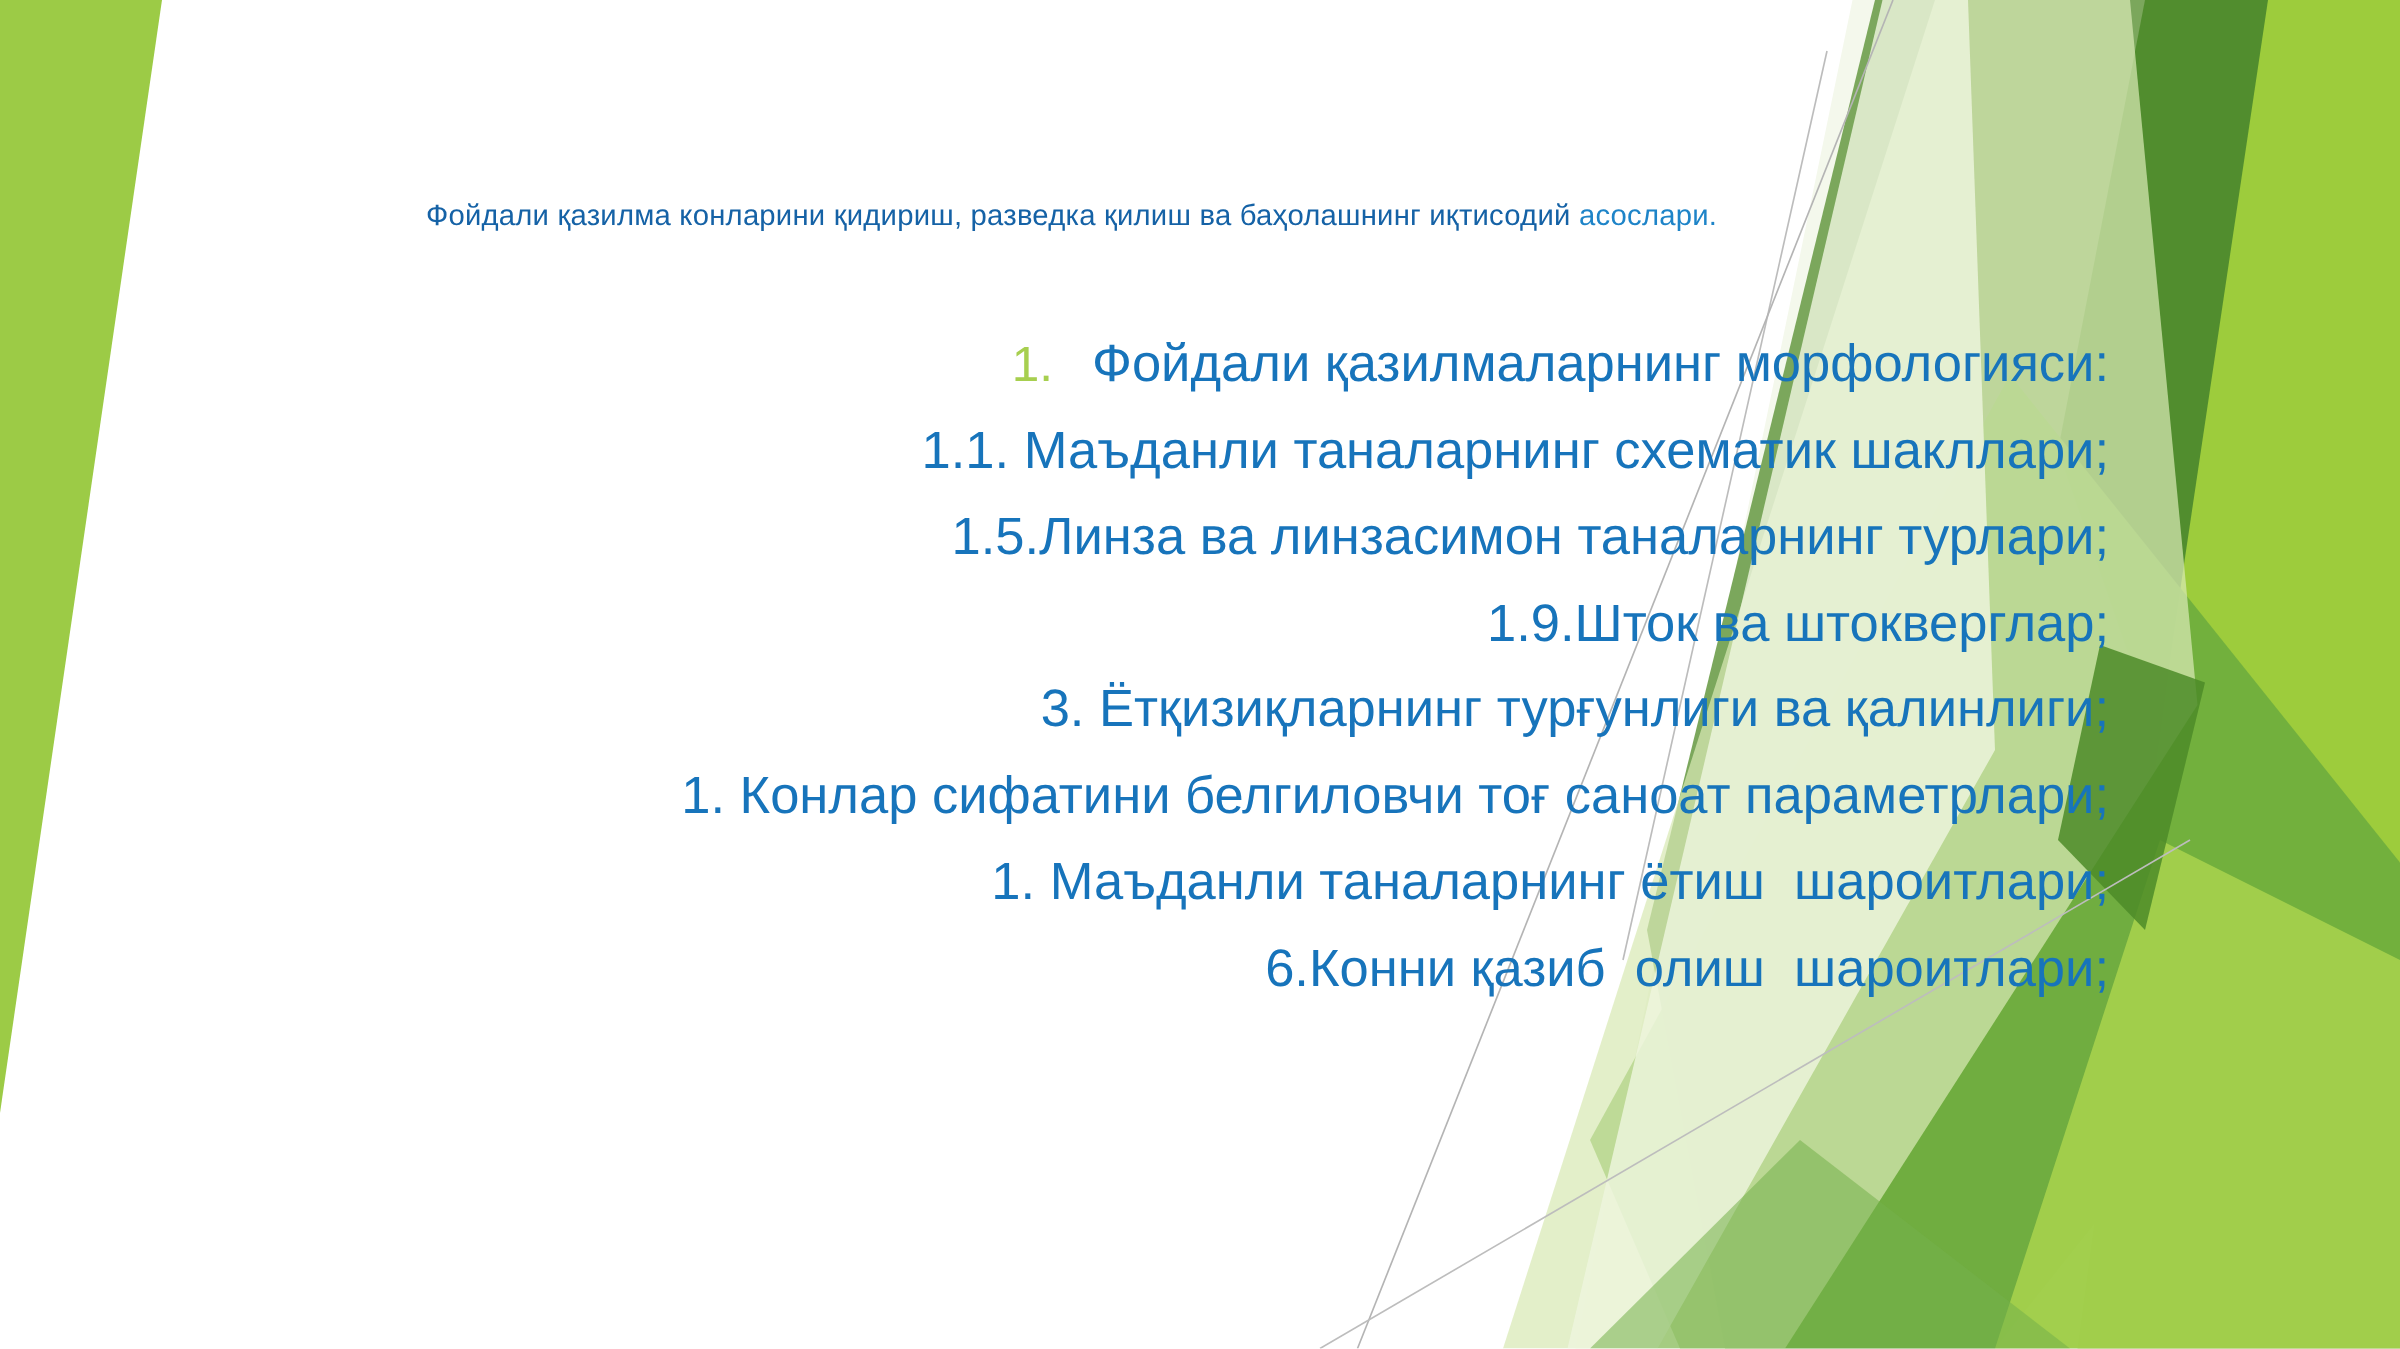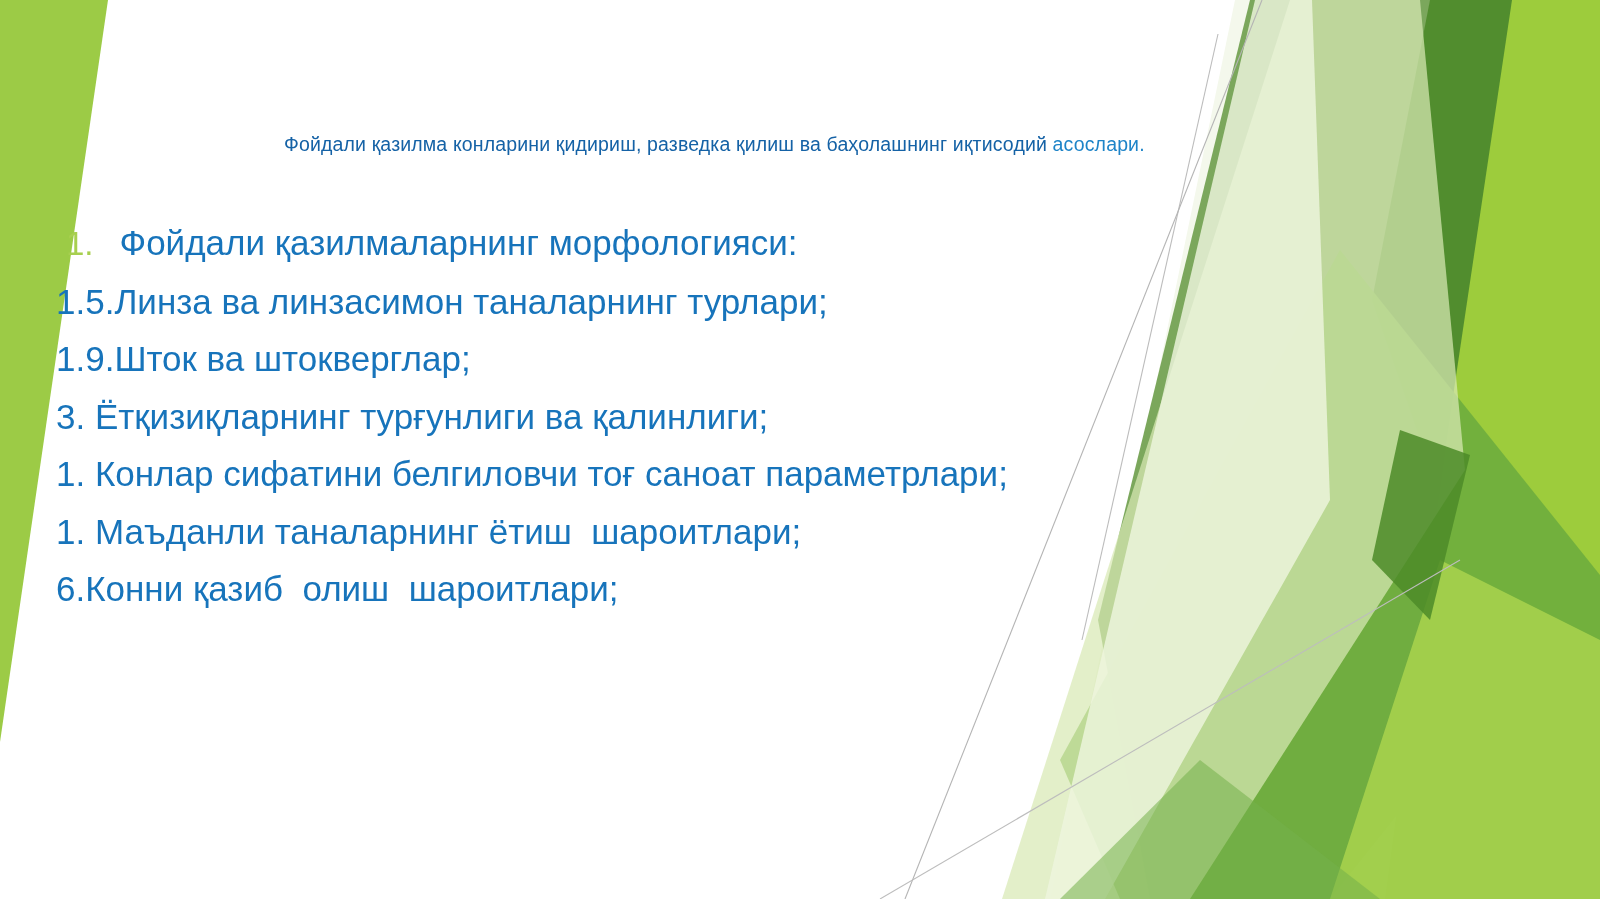--- a/index.html
+++ b/index.html
@@ -60,20 +60,21 @@
     position: absolute;
     left: 56px;
     top: 214px;
     width: 1350px;
     list-style: none;
     margin: 0;
     padding: 0;
     color: #1774bb;
     font-size: 35px;
     line-height: 57.5px;
+    text-align: right;
   }
   #body-list li {
     white-space: pre;
     margin: 0;
     padding: 0;
   }
   #body-list li.first-item {
     padding-left: 10px;
     font-size: 35px;
   }
@@ -119,20 +120,21 @@
     <line x1="1262" y1="0" x2="905" y2="899" stroke="#b4b4b4" stroke-width="1.1"></line>
     <line x1="1460" y1="560" x2="880" y2="899" stroke="#bdbdbd" stroke-width="1.1"></line>
   </svg>
 
   <div id="content">
 
     <div id="slide-title"><span>Фойдали қазилма конларини қидириш, разведка қилиш ва баҳолашнинг иқтисодий </span><span class="accent">асослари.</span></div>
 
     <ul id="body-list">
       <li class="first-item"><span class="marker">1.</span><span class="marker-gap"></span><span>Фойдали қазилмаларнинг морфологияси:</span></li>
+      <li><span>1.1. Маъданли таналарнинг схематик шакллари;</span></li>
       <li><span>1.5.Линза ва линзасимон таналарнинг турлари;</span></li>
       <li><span>1.9.Шток ва штокверглар;</span></li>
       <li><span>3. Ётқизиқларнинг турғунлиги ва қалинлиги;</span></li>
       <li><span>1. Конлар сифатини белгиловчи тоғ саноат параметрлари;</span></li>
       <li><span>1. Маъданли таналарнинг ётиш  шароитлари;</span></li>
       <li><span>6.Конни қазиб  олиш  шароитлари;</span></li>
     </ul>
 
   </div>
 </div>

